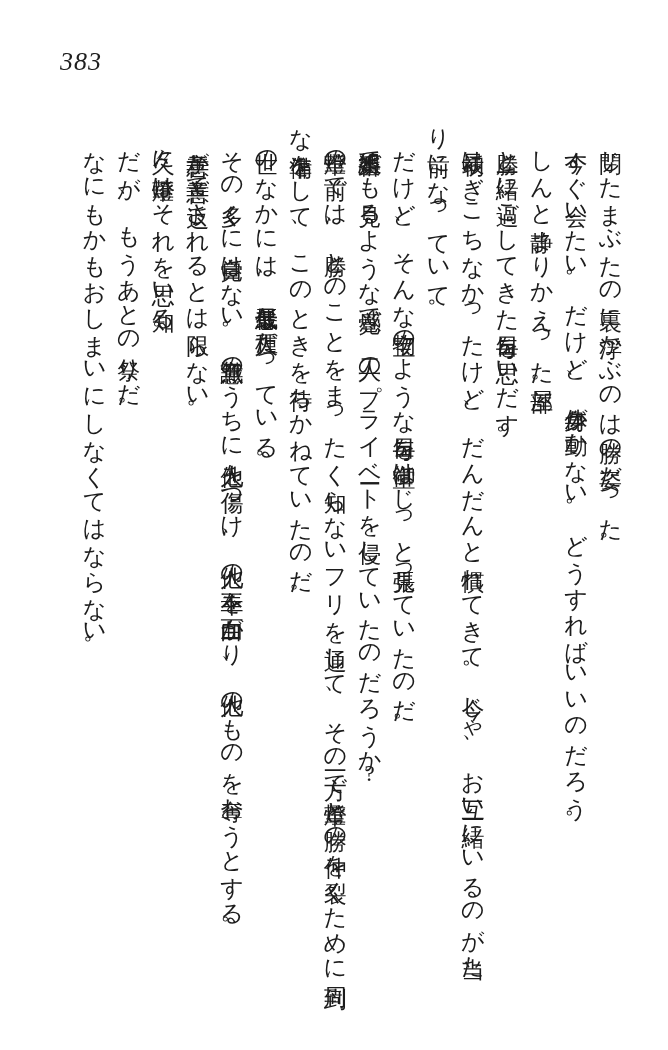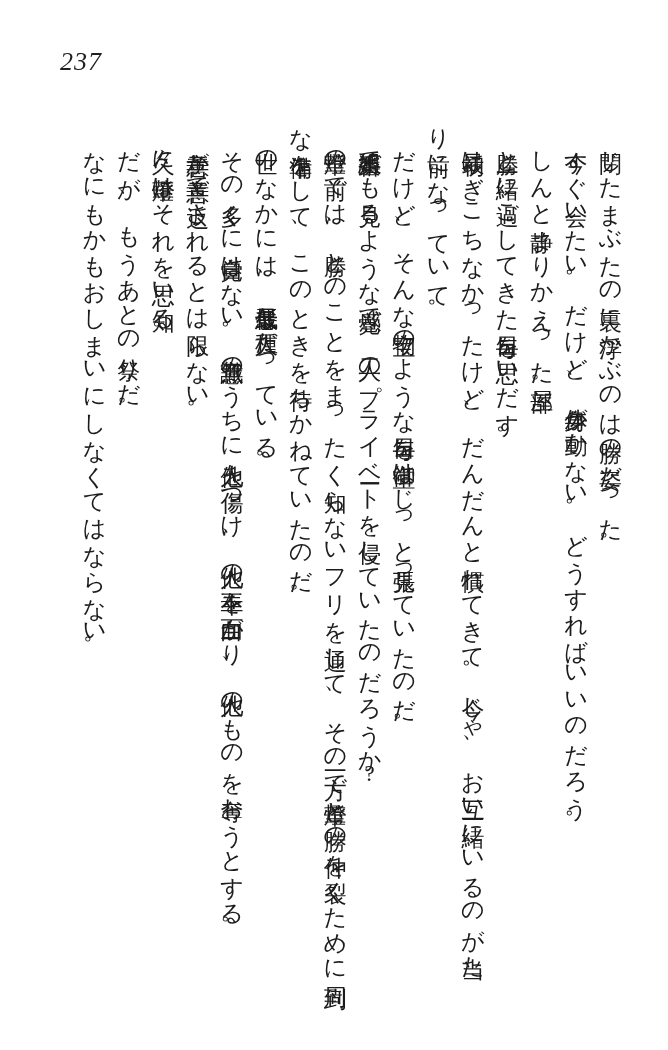--- a/index.html
+++ b/index.html
@@ -37,21 +37,21 @@
   }
   .text-block p {
     margin: 0;
     padding: 0;
     text-indent: 1em;
   }
 </style>
 </head>
 <body>
 
-<div class="page-number">237</div>
+<div class="page-number">383</div>
 
 <div class="text-block">
   <p>閉じたまぶたの裏に浮かぶのは勝の姿だった。</p>
   <p>今すぐ会いたい。だけど、身体が動かない。どうすればいいのだろう。</p>
   <p>しんと静まりかえった部屋。</p>
   <p>勝と一緒に過ごしてきた毎日を思いだす。</p>
   <p>最初はぎこちなかったけど、だんだんと慣れてきて。今じゃ、お互い一緒にいるのが当たり前になっていて。</p>
   <p>だけど、そんな宝物のような毎日を御堂はじっと見張っていたのだ。</p>
   <p>娯楽番組でも見るような感覚で、二人のプライベートを侵していたのだろうか?</p>
   <p>燈華の前では、勝とのことをまったく知らないフリを通して、その一方で燈華と勝の仲を裂くために周到な準備をして、このときを待ちかねていたのだ。</p>

